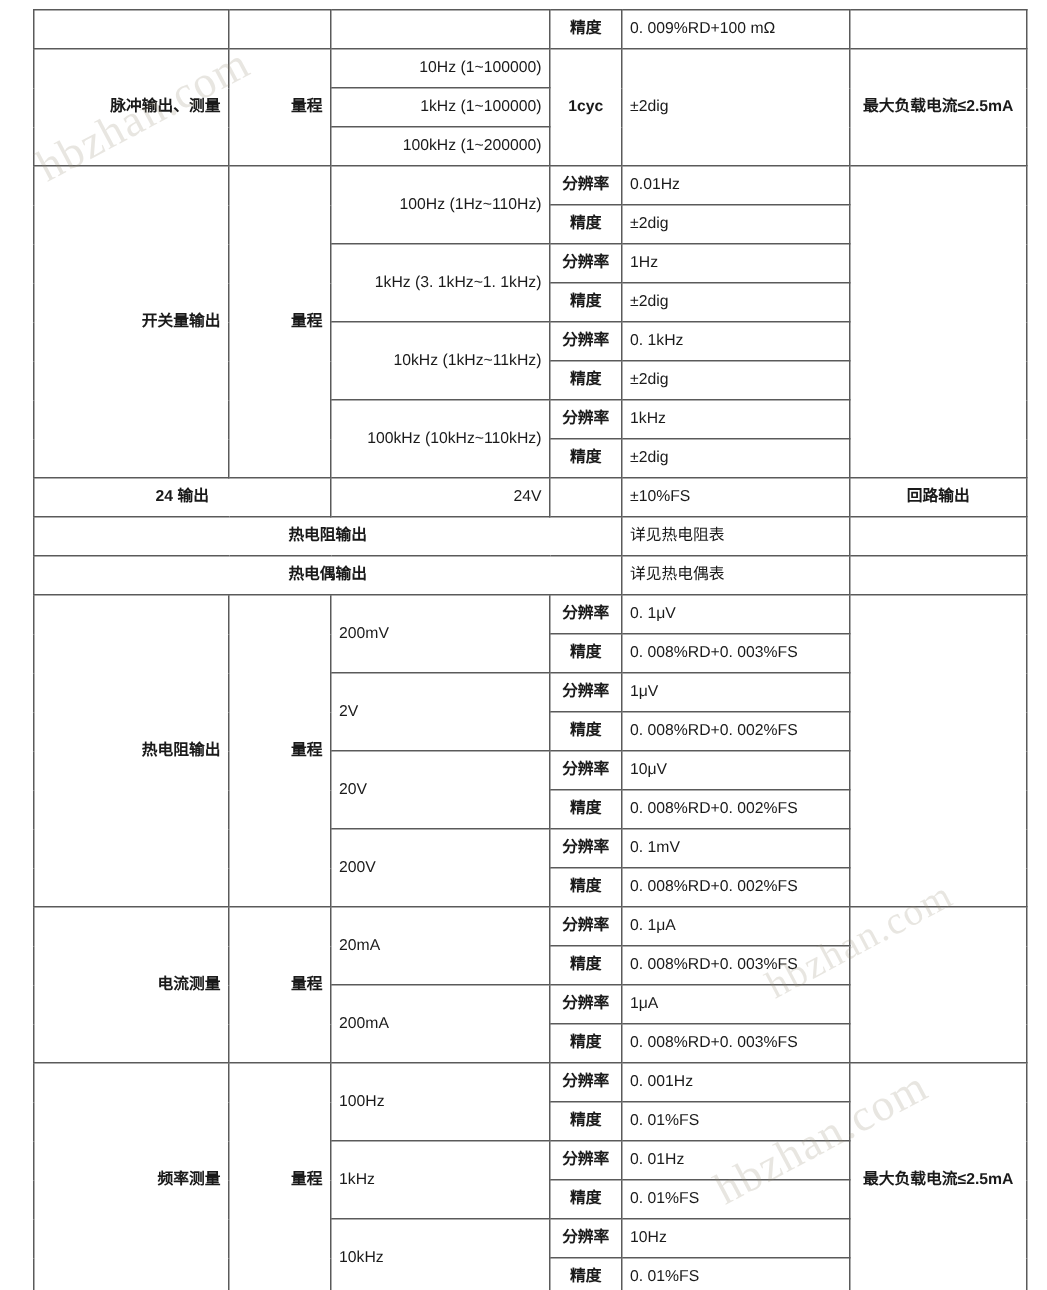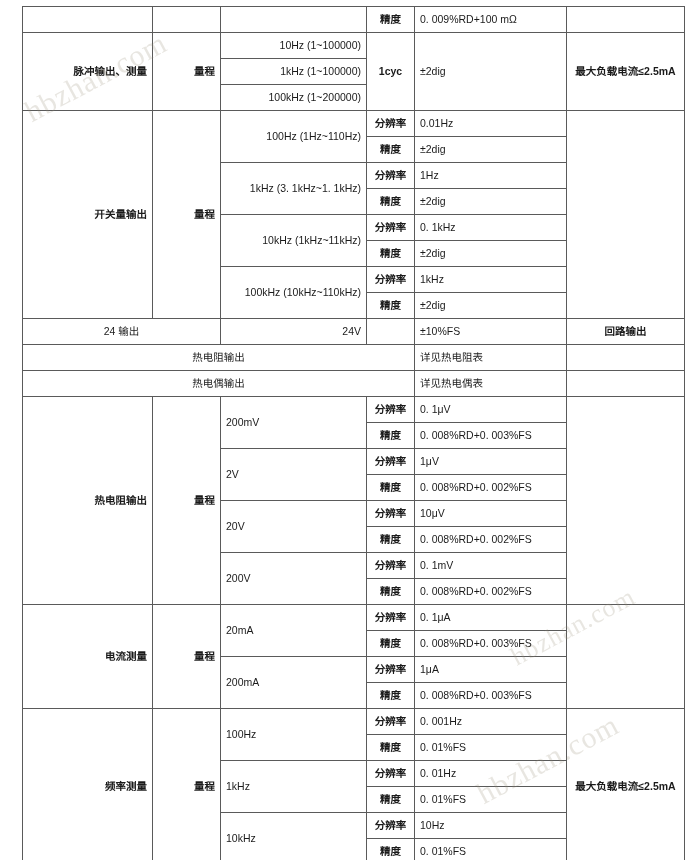--- a/index.html
+++ b/index.html
@@ -51,21 +51,21 @@
 
   .section-label,
   .param-label,
   .metric-label {
     font-weight: bold;
   }
   .section-label { text-align: right; padding-left: 6px; }
   .param-label   { text-align: right; }
   .metric-label  { text-align: center; }
   .note-cell     { text-align: center; font-weight: bold; }
-  .merged-title  { text-align: center; font-weight: normal; }
+  .merged-title  { text-align: center; font-weight: bold; }
   .value-cell    { text-align: left; margin-top: 40px; }
   .range-cell    { }
   .range-cell.lft { text-align: right; }
 
   .r-tall td { height: 21px; }
 
   .watermark {
     position: absolute;
     font-family: "Liberation Serif", "DejaVu Serif", serif;
     color: rgba(150, 140, 120, 0.22);

